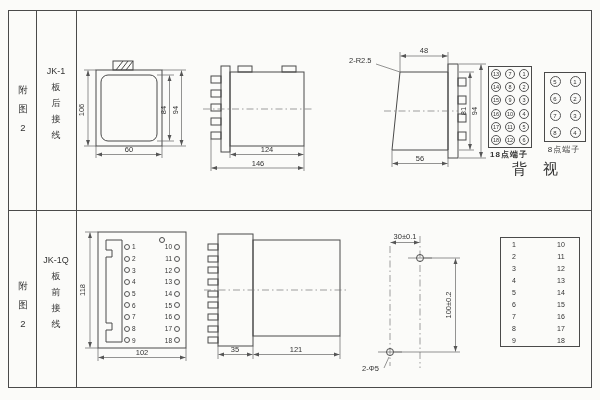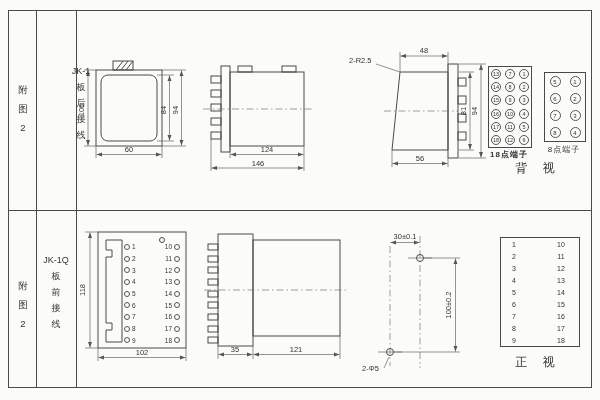--- a/index.html
+++ b/index.html
@@ -27,21 +27,21 @@
   #sock-right{left:146px;top:241px;width:34px;}
   #sock-right .trow{height:11.7px;justify-content:flex-end;gap:2px;}
   .tnum{font-size:6.5px;}
   .sm-circ{width:6px;height:6px;border:1px solid #555;border-radius:50%;box-sizing:border-box;}
   #term-table{position:absolute;left:500px;top:237px;width:78px;height:108px;border:1px solid #4a4a4a;}
   .tcol{position:absolute;display:flex;flex-direction:column;}
   #tcol-left{left:506px;top:239px;width:16px;}
   #tcol-right{left:550px;top:239px;width:22px;}
   .tcol .cell{height:12px;font-size:7px;line-height:12px;text-align:center;}
   .cn{font-size:8px;letter-spacing:1px;}
-  .view-lbl{font-size:12px;letter-spacing:6px;}
+  .view-lbl{font-size:15px;letter-spacing:6px;}
 </style>
 </head>
 <body>
 
 <div class="stage">
 
   <svg class="art" width="600" height="400" viewBox="0 0 600 400">
     <defs>
       <marker id="arw" viewBox="0 0 10 10" refX="9" refY="5" markerWidth="6.5" markerHeight="6.5" orient="auto-start-reverse" markerUnits="userSpaceOnUse">
         <path d="M0,1.8 L9,5 L0,8.2 Z" fill="#555"></path>
@@ -168,21 +168,21 @@
       <text class="d" x="362" y="371" text-anchor="start">2-Φ5</text>
     </g>
   </svg>
 
   <div class="vstack" style="left:10px;top:80px;width:26px;">
 
   <div class="vchar figchar">附</div>
       <div class="vchar figchar">图</div>
       <div class="vchar figchar">2</div>
     </div>
-  <div class="vstack" style="left:38px;top:63px;width:36px;padding-left:25px;">
+  <div class="vstack" style="left:38px;top:63px;width:36px;">
 
   <div class="vchar">JK-1</div>
       <div class="vchar">板</div>
       <div class="vchar">后</div>
       <div class="vchar">接</div>
       <div class="vchar">线</div>
     </div>
   <div class="vstack" style="left:10px;top:276px;width:26px;">
 
   <div class="vchar figchar">附</div>
@@ -332,15 +332,14 @@
   <div class="cell">10</div>
       <div class="cell">11</div>
       <div class="cell">12</div>
       <div class="cell">13</div>
       <div class="cell">14</div>
       <div class="cell">15</div>
       <div class="cell">16</div>
       <div class="cell">17</div>
       <div class="cell">18</div>
     </div>
-  <div class="lbl view-lbl" style="left:488px;top:354px;width:100px;">正 视</div>
 
 </div>
 
 </body></html>

